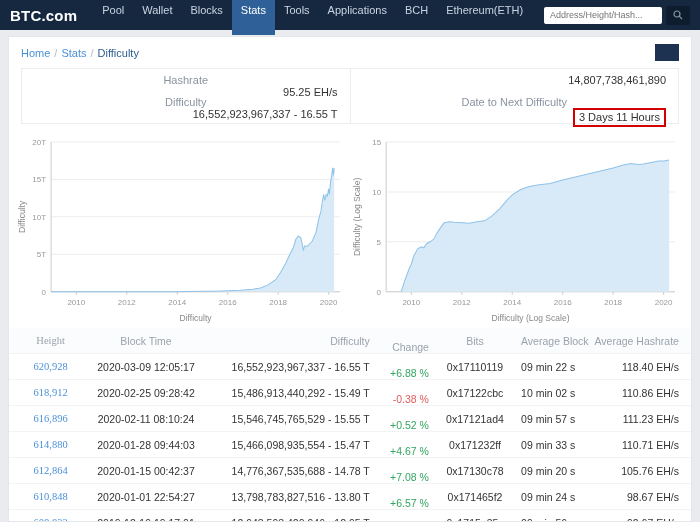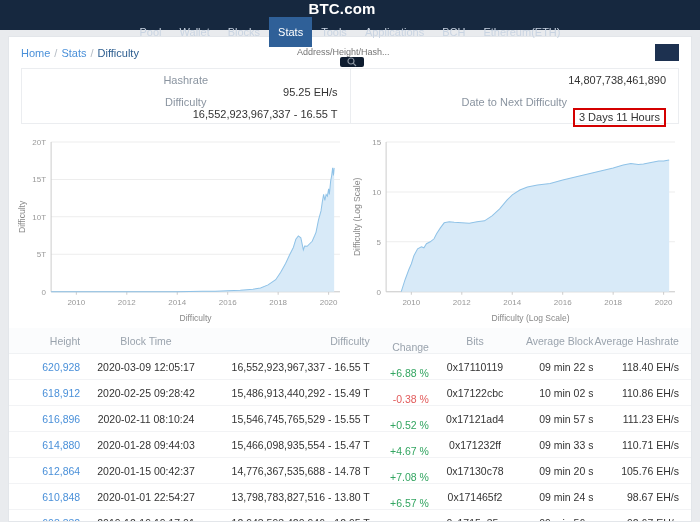--- a/index.html
+++ b/index.html
@@ -1,20 +1,20 @@
 <!DOCTYPE html>
 <html><head>
 <meta charset="utf-8">
 <style>
   * { box-sizing: border-box; margin: 0; padding: 0; }
   html,body { width:700px; height:522px; overflow:hidden; }
   body { background:#e9ebee; font-family:"Liberation Sans", sans-serif; color:#333; }
 
   
-  .navbar { height:30px; background:#16283f; display:flex; align-items:center; padding:0 10px;flex-direction:column; }
+  .navbar { height:30px; background:#16283f; display:flex; align-items:center; padding:0 10px; }
   .logo { color:#fff; font-weight:bold; font-size:15px; margin-right:16px; letter-spacing:.2px; cursor:pointer; }
   .nav-items { display:flex; height:40px; }
   .nav-item { color:#c9d4e2; font-size:11px; padding:0 9px; line-height:30px; cursor:pointer; white-space:nowrap; }
   .nav-item.active { background:#2f6098; color:#fff; }
   .nav-spacer { flex:1; }
   .search-input { width:118px; height:17px; font-size:9px; border:none; border-radius:2px; padding:0 6px; color:#333; background:#fff; font-family:"Liberation Sans",sans-serif; }
   .search-btn { width:24px; height:19px; background:#0e1c2f; border:none; border-radius:2px; margin-left:4px; display:flex; align-items:center; justify-content:center; cursor:pointer; }
 
   
   .content { margin:6px 8px 0; background:#fff; border:1px solid #e3e6ea; height:486px; overflow:hidden; }
@@ -40,26 +40,26 @@
   .charts-row { display:flex; padding:4px 6px 0; }
   .chart-box { flex:1; }
   .chart-box svg { width:100%; height:192px; display:block; }
 
   
   .table { margin-top:2px; }
   .t-head, .t-row { display:flex; align-items:center; padding:0 12px; }
   .t-head { height:26px; font-size:10.5px; color:#9aa3ad; background:#fbfcfd; border-bottom:1px solid #f0f2f4; }
   .t-row { height:26px; font-size:10.5px; border-bottom:1px solid #f2f3f5; }
   .tc { white-space:nowrap; overflow:hidden; }
-  .c0 { width:9%;  text-align:right; }
+  .c0 { width:9%;  text-align:center;font-family:Liberation Serif, serif; }
   .c1 { width:20%; text-align:center; }
   .c2 { width:24%; text-align:right; }
   .c3 { width:9%;  text-align:right;margin-top:12px; }
   .c4 { width:14%; text-align:center; }
-  .c5 { width:11%; text-align:right; }
+  .c5 { width:11%; text-align:left; }
   .c6 { width:13%; text-align:right; }
   .link { color:#4a90d9; cursor:pointer; }
   .up   { color:#33a561; }
   .down { color:#e25b5b; }
 </style>
 </head>
 <body>
 
 <div class="page">
 

